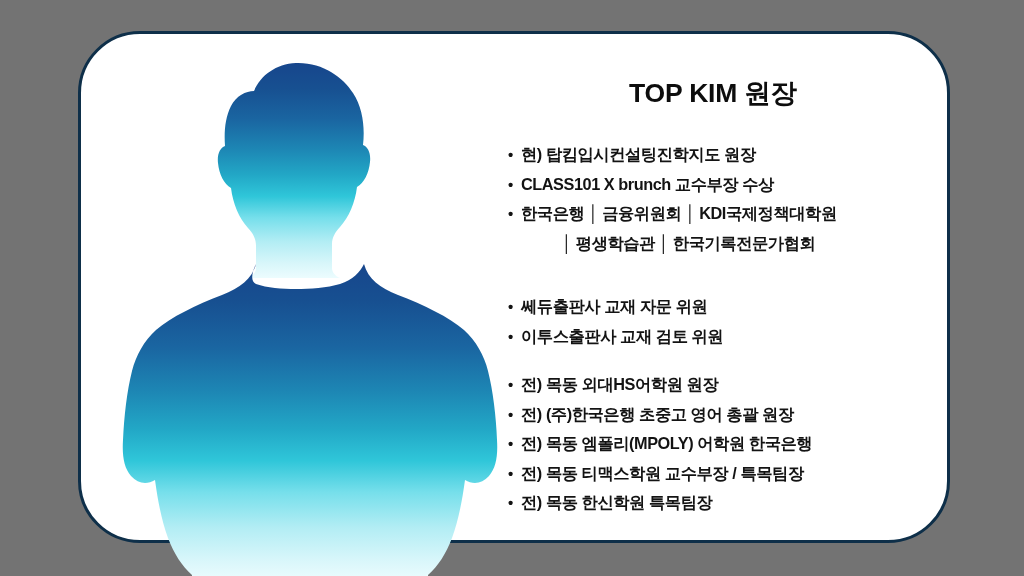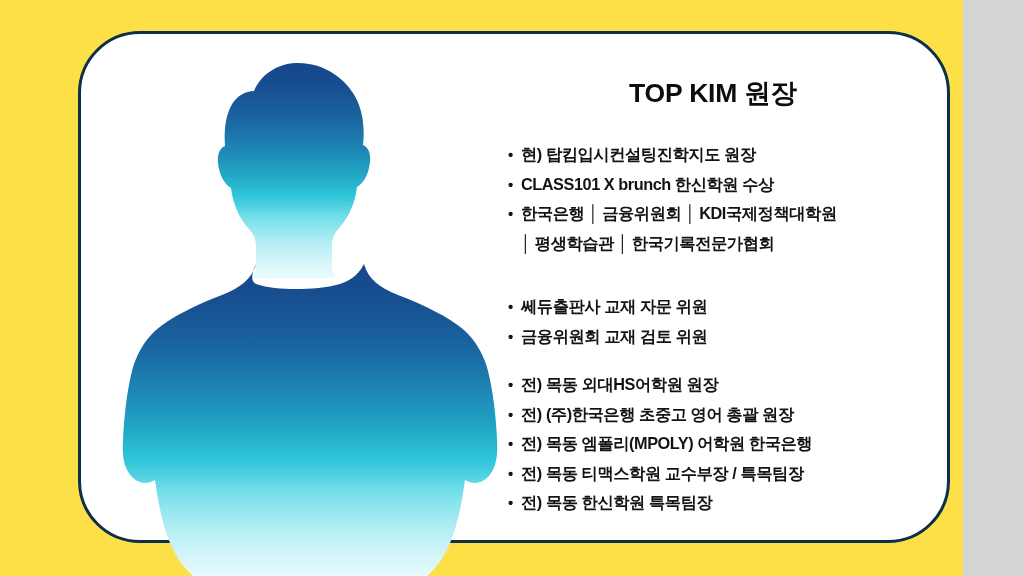--- a/index.html
+++ b/index.html
@@ -13,25 +13,24 @@
     background: #d4d4d5;
     font-family: "Liberation Sans", "DejaVu Sans", sans-serif;
     overflow: hidden;
     position: relative;
   }
 
   
   #slide {
     position: absolute;
     inset: 0;
-    width: 923px;
+    width: 1024px;
     height: 576px;
-    background: #fde047;
+    background: #737373;
     overflow: hidden;
-    padding-left: 40px;
   }
 
   
   #card {
     position: absolute;
     left: 78px;
     top: 31px;
     width: 872px;
     height: 512px;
     background: #ffffff;
@@ -111,20 +110,21 @@
     color: #131313;
   }
   .bullet-text {
     flex: 1 1 auto;
   }
   .bullet-line.cont {
     padding-left: 13px;
   }
   .bullet-line.cont .bullet-text {
     padding-left: 0;
+    margin-left: 41px;
   }
 </style>
 </head>
 <body>
 
 <div id="slide">
 
   <div id="card"></div>
 
   <div id="figure-wrap">
@@ -216,39 +216,39 @@
 
     <div id="page-title">TOP KIM 원장</div>
 
     <div class="bullet-group" id="group-0">
       <div class="bullet-line">
         <span class="bullet-dot">•</span>
         <span class="bullet-text">현) 탑킴입시컨설팅진학지도 원장</span>
       </div>
       <div class="bullet-line">
         <span class="bullet-dot">•</span>
-        <span class="bullet-text">CLASS101 X brunch 한신학원 수상</span>
+        <span class="bullet-text">CLASS101 X brunch 교수부장 수상</span>
       </div>
       <div class="bullet-line">
         <span class="bullet-dot">•</span>
         <span class="bullet-text">한국은행 │ 금융위원회 │ KDI국제정책대학원</span>
       </div>
       <div class="bullet-line cont">
         <span class="bullet-text">│ 평생학습관 │ 한국기록전문가협회</span>
       </div>
     </div>
 
     <div class="bullet-group" id="group-1">
       <div class="bullet-line">
         <span class="bullet-dot">•</span>
         <span class="bullet-text">쎄듀출판사 교재 자문 위원</span>
       </div>
       <div class="bullet-line">
         <span class="bullet-dot">•</span>
-        <span class="bullet-text">금융위원회 교재 검토 위원</span>
+        <span class="bullet-text">이투스출판사 교재 검토 위원</span>
       </div>
     </div>
 
     <div class="bullet-group" id="group-2">
       <div class="bullet-line">
         <span class="bullet-dot">•</span>
         <span class="bullet-text">전) 목동 외대HS어학원 원장</span>
       </div>
       <div class="bullet-line">
         <span class="bullet-dot">•</span>

